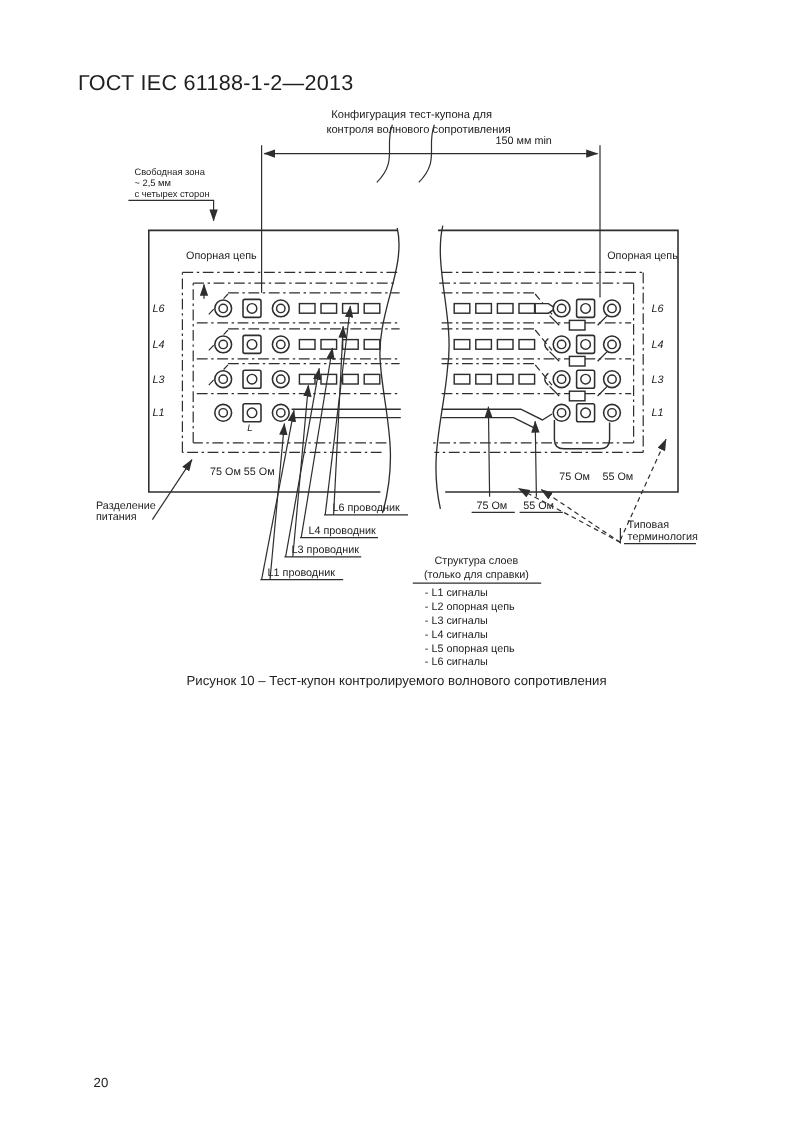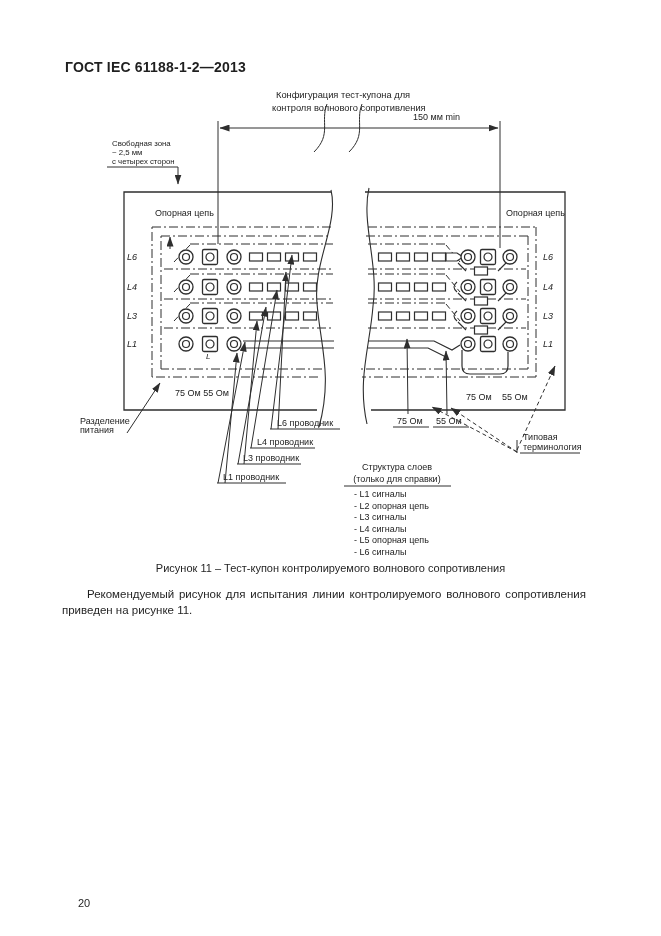--- a/index.html
+++ b/index.html
@@ -1,19 +1,19 @@
 <!DOCTYPE html>
 <html><head>
 <meta charset="utf-8">
 <style>
   html,body{margin:0;padding:0;background:#e8e8e8;}
   .page{position:relative;width:661px;height:936px;background:#ffffff;overflow:hidden;
         font-family:"Liberation Sans", sans-serif;color:#1f1f1f;}
   .abs{position:absolute;}
-  .doc-header{left:65px;top:59px;font-size:14px;font-weight:bold;letter-spacing:.2px;}
+  .doc-header{left:65px;top:59px;font-size:18px;font-weight:normal;letter-spacing:.2px;}
   .fig-caption{left:0;right:0;top:562px;text-align:center;font-size:11px;}
   .para{left:62px;top:587px;width:524px;font-size:11.5px;line-height:15.5px;}
   .para .l1{text-align:justify;text-align-last:justify;text-indent:25px;white-space:nowrap;}
   .para .l2{text-align:left;}
   .page-num{left:78px;top:897px;font-size:11px;}
   svg text{font-family:"Liberation Sans", sans-serif;fill:#222;}
 </style>
 </head>
 <body>
 
@@ -241,21 +241,17 @@
       <line x1="344" y1="486" x2="451" y2="486" stroke="#2e2e2e" stroke-width="1"></line>
       <text x="354" y="497" font-size="9">- L1 сигналы</text>
       <text x="354" y="508.5" font-size="9">- L2 опорная цепь</text>
       <text x="354" y="520" font-size="9">- L3 сигналы</text>
       <text x="354" y="531.5" font-size="9">- L4 сигналы</text>
       <text x="354" y="543" font-size="9">- L5 опорная цепь</text>
       <text x="354" y="554.5" font-size="9">- L6 сигналы</text>
     </g>
   </svg>
 
-  <div class="abs fig-caption">Рисунок 11 – Тест-купон контролируемого волнового сопротивления</div>
-
-  <div class="abs para">
-    <div class="l1">Рекомендуемый рисунок для испытания линии контролируемого волнового сопротивления</div>
-    <div class="l2">приведен на рисунке 11.</div>
-  </div>
+  <div class="abs fig-caption">Рисунок 10 – Тест-купон контролируемого волнового сопротивления</div>
+
 
   <div class="abs page-num">20</div>
 </div>
 
 </body></html>

